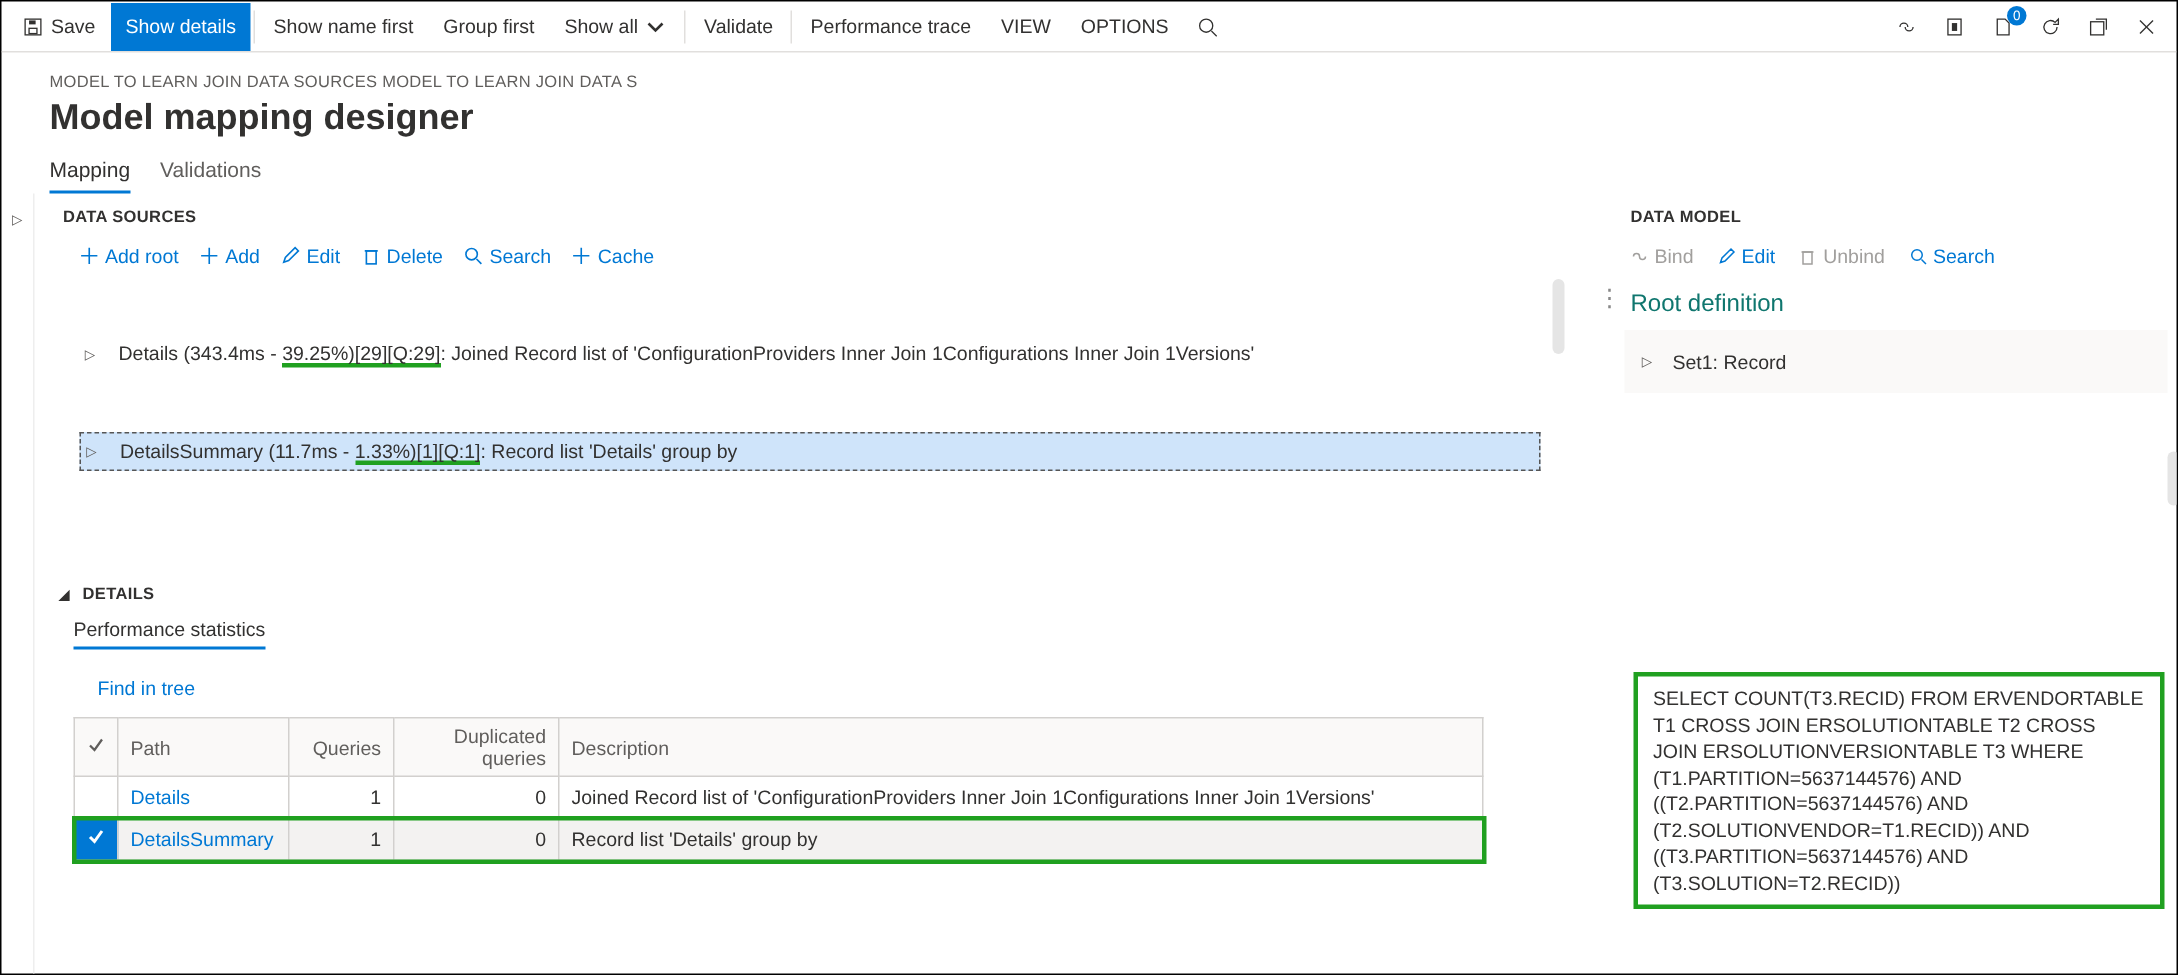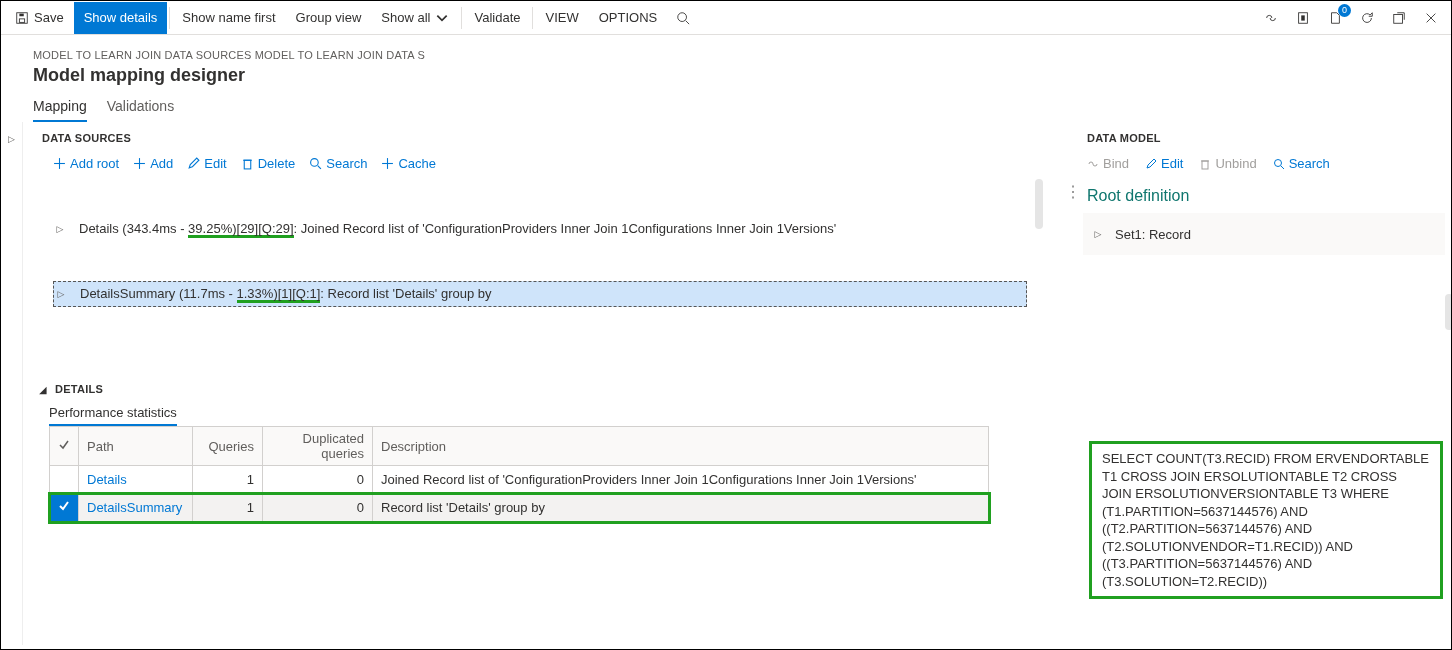--- a/index.html
+++ b/index.html
@@ -7,21 +7,21 @@
 .toolbar { display: flex; align-items: center; height: 34px; border-bottom: 1px solid #e1dfdd; padding: 0 4px; }
 .toolbar .btn { padding: 12px 10px; height: 32px; display: inline-flex; align-items: center; gap: 5px; cursor: pointer; font-size: 13px; color: #323130; border-right: 0; }
 .toolbar .sep { width: 1px; background: #e1dfdd; height: 22px; margin: 0 2px; }
 .toolbar .btn svg { width: 14px; height: 14px; }
 .toolbar .btn.active { background: #0078d4; color: #fff; }
 .toolbar .spacer { flex: 1; }
 .toolbar .icon-btn { width: 32px; height: 32px; display: inline-flex; align-items: center; justify-content: center; cursor: pointer; position: relative; }
 .badge { position: absolute; top: 2px; right: 0px; background: #0078d4; color: #fff; border-radius: 50%; width: 13px; height: 13px; font-size: 9px; display: flex; align-items: center; justify-content: center; }
 
 .breadcrumb { font-size: 11px; color: #605e5c; padding: 14px 0 4px 32px; letter-spacing: 0.2px; }
-h1.page-title { font-size: 18px; font-weight: 600; padding: 0 0 8px 32px; }
+h1.page-title { font-size: 24px; font-weight: 600; padding: 0 0 8px 32px; }
 
 .top-tabs { display: flex; gap: 20px; padding-left: 32px; border-bottom: 0; }
 .top-tabs .tab { padding: 4px 0 6px 0; font-size: 14px; color: #605e5c; cursor: pointer; }
 .top-tabs .tab.active { color: #323130; border-bottom: 2px solid #0078d4; font-weight: 400; }
 
 .main-layout { display: flex; height: calc(100% - 125px); }
 .expander-col { width: 22px; border-right: 1px solid #eee; display: flex; justify-content: center; padding-top: 8px; }
 
 .left-panel { flex: 1; display: flex; flex-direction: column; padding-right: 0; }
 .right-panel { width: 370px; padding: 0 6px 0 0; position: relative; }
@@ -92,33 +92,36 @@
     <span>Save</span>
   </div>
   <div class="btn active">
     <span>Show details</span>
   </div>
   <div class="sep"></div>
   <div class="btn">
       <span>Show name first</span>
     </div>
   <div class="btn">
-      <span>Group view</span>
+      <span>Group first</span>
     </div>
   <div class="btn">
     <span>Show all</span>
     <svg viewBox="0 0 12 12" width="10" height="10">
         <path d="M2 4l4 4 4-4" fill="none" stroke="#323130" stroke-width="1.5"></path>
       </svg>
   </div>
   <div class="sep"></div>
   <div class="btn">
       <span>Validate</span>
     </div>
   <div class="sep"></div>
+  <div class="btn">
+      <span>Performance trace</span>
+    </div>
   <div class="btn">
       <span>VIEW</span>
     </div>
   <div class="btn">
       <span>OPTIONS</span>
     </div>
   <div class="icon-btn">
     <svg viewBox="0 0 16 16" width="14" height="14">
         <circle cx="7" cy="7" r="5" fill="none" stroke="#323130"></circle>
         <line x1="11" y1="11" x2="15" y2="15" stroke="#323130"></line>
@@ -233,20 +236,21 @@
         <span><span>DetailsSummary (11.7ms - </span><span class="tree-green">1.33%)[1][Q:1]</span><span>: Record list 'Details' group by</span></span>
       </div>
       <div class="scroll-handle"></div>
     </div>
 
     <div class="details-section">
       <div class="section-header"><span class="details-caret caret-solid"></span><span class="section-name">DETAILS</span></div>
       <div class="sub-tabs">
         <div class="tab active">Performance statistics</div>
       </div>
+      <div class="find-link">Find in tree</div>
 
       <table class="perf-table">
         <thead>
           <tr>
             <th class="check"><svg viewBox="0 0 12 12" width="12" height="12">
                   <path d="M2 6l3 3 5-7" fill="none" stroke="#605e5c" stroke-width="1.5"></path>
                 </svg></th>
             <th class="path">Path</th>
             <th class="num">Queries</th>
             <th class="dup">Duplicated queries</th>

